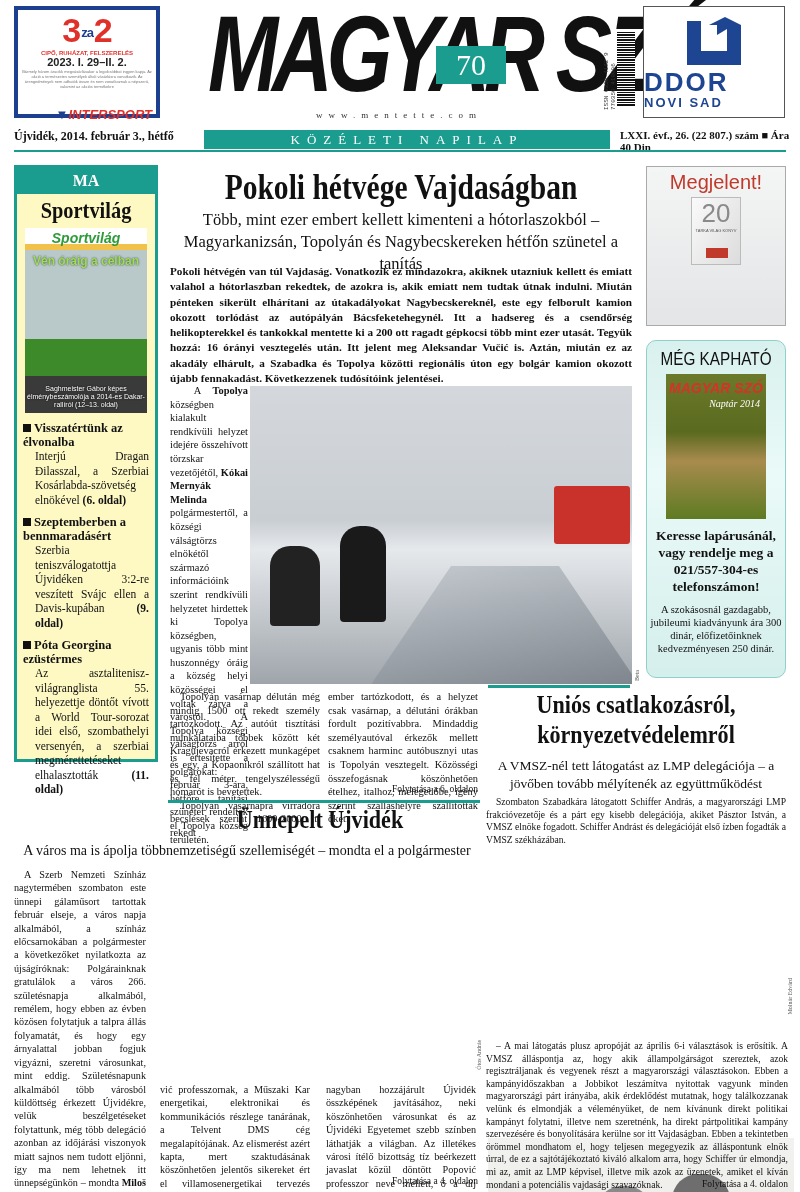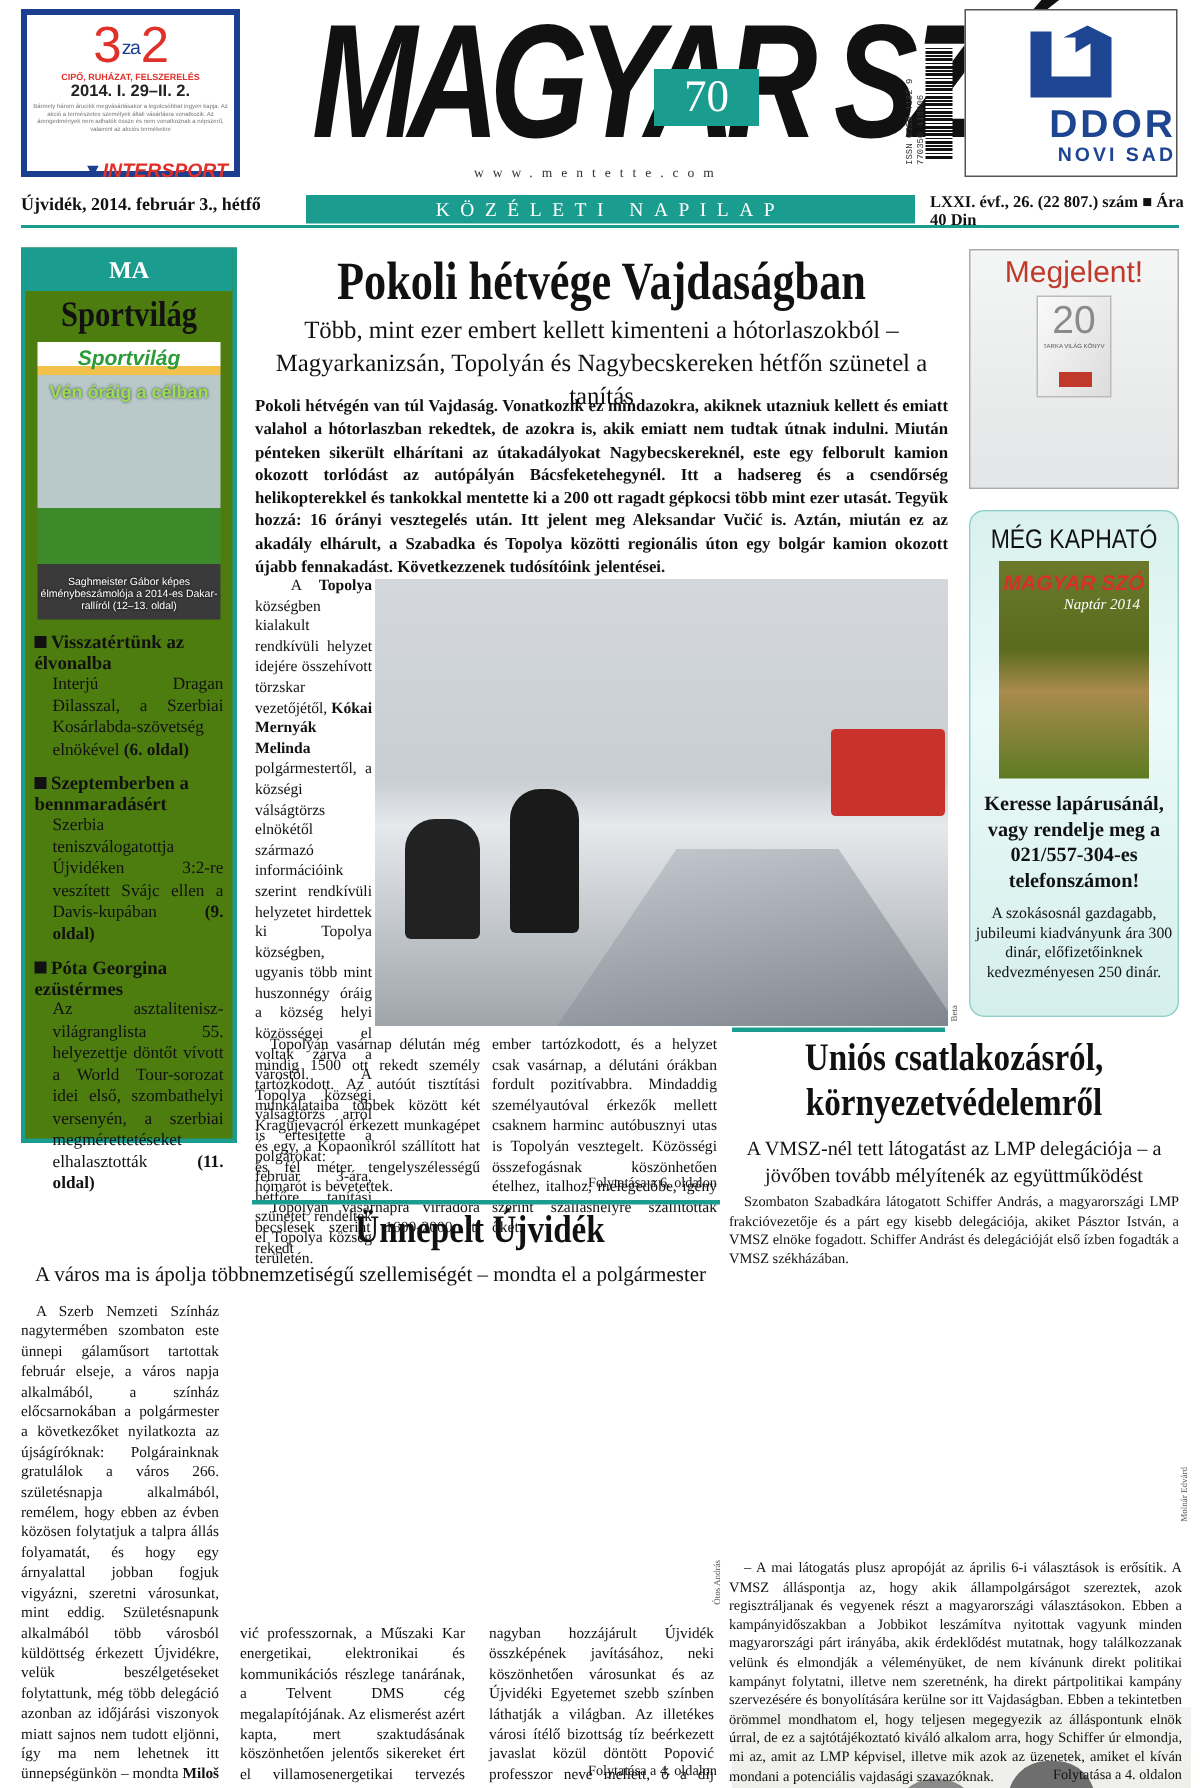--- a/index.html
+++ b/index.html
@@ -1,42 +1,42 @@
 <!DOCTYPE html>
 <html><head>
 <meta charset="utf-8">
 <style>
 *{box-sizing:border-box;margin:0;padding:0}
 body{width:800px;height:1192px;background:#fff;font-family:"Liberation Serif","DejaVu Serif",serif;color:#111;position:relative;overflow:hidden}
 .abs{position:absolute}
 
 #ad-left{left:14px;top:6px;width:146px;height:112px;border:4px solid #1d3f8f;background:#fff;text-align:center;padding:3px 4px}
-#ad-left .big{font-family:"Liberation Sans",sans-serif;font-weight:400;font-size:34px;color:#e0302a;line-height:34px;letter-spacing:-1px}
+#ad-left .big{font-family:"Liberation Sans",sans-serif;font-weight:700;font-size:34px;color:#e0302a;line-height:34px;letter-spacing:-1px}
 #ad-left .big small{font-size:13px;color:#1d3f8f;vertical-align:middle;margin:0 1px}
 #ad-left .sub{font-family:"Liberation Sans",sans-serif;font-size:6px;color:#e0302a;font-weight:bold}
 #ad-left .dates{font-family:"Liberation Sans",sans-serif;font-size:11px;font-weight:bold;color:#222}
 #ad-left .fine{font-family:"Liberation Sans",sans-serif;font-size:4px;color:#777;line-height:5px;margin-top:1px}
 #ad-left .brand{font-family:"Liberation Sans",sans-serif;font-size:13px;font-weight:900;color:#e0302a;font-style:italic;text-align:right;margin-top:18px}
 #ad-left .brand span{color:#1d3f8f}
 #logo{left:200px;top:0;width:420px;height:120px}
 #logo .word{position:absolute;top:-6px;left:8px;font-family:"Liberation Sans",sans-serif;font-weight:900;font-style:italic;font-size:108px;letter-spacing:-8px;transform:scaleX(0.78);transform-origin:left top;color:#111;line-height:120px;white-space:nowrap}
 #logo .badge{position:absolute;left:236px;top:46px;width:70px;height:38px;background:#1a9c8f;color:#fff;font-size:30px;font-family:"Liberation Serif",serif;text-align:center;line-height:38px}
 #logo .url{position:absolute;left:116px;top:110px;font-size:9px;letter-spacing:6px;color:#333}
 #barcode{left:617px;top:32px;width:18px;height:74px;background:repeating-linear-gradient(180deg,#111 0 1px,#fff 1px 2px,#111 2px 4px,#fff 4px 5px)}
 #barcode-text{left:603px;top:30px;font-size:6px;font-family:"Liberation Mono",monospace;writing-mode:vertical-rl;transform:rotate(180deg);color:#333;height:80px}
-#ad-right{left:643px;top:6px;width:142px;height:112px;border:1px solid #555;text-align:right;background:#fff}
+#ad-right{left:643px;top:6px;width:142px;height:112px;border:1px solid #555;text-align:left;background:#fff}
 #ad-right .mark{width:70px;height:52px;margin:8px auto 2px;position:relative}
 #ad-right .ddor{font-family:"Liberation Sans",sans-serif;font-weight:900;font-size:26px;color:#1d4591;line-height:26px;letter-spacing:2px}
 #ad-right .ns{font-family:"Liberation Sans",sans-serif;font-weight:900;font-size:13px;color:#1d4591;letter-spacing:2px}
 #dateline{left:14px;top:129px;font-size:12px;font-weight:bold}
 #tagline{left:204px;top:130px;width:406px;height:19px;background:#1a9c8f;color:#fff;font-size:13px;letter-spacing:7px;text-align:center;line-height:19px}
 #issue{left:620px;top:129px;font-size:11px;font-weight:bold}
 #rule-top{left:14px;top:150px;width:772px;height:2px;background:#1a9c8f}
 
-#sidebar{left:14px;top:165px;width:144px;height:597px;border:3px solid #1a9c8f;background:#4d7c0f}
+#sidebar{left:14px;top:165px;width:144px;height:597px;border:3px solid #1a9c8f;background:#fef9c3}
 #sidebar .ma{height:26px;background:#1a9c8f;color:#fff;font-weight:bold;font-size:16px;text-align:center;line-height:26px}
 #sidebar .sv{font-size:24px;text-align:center;font-weight:bold;line-height:32px;transform:scaleX(.85)}
 #sv-cover{margin:2px 8px;height:185px;background:linear-gradient(180deg,#fff 0 16px,#f2c14a 16px 22px,#b9c8c9 22px 60%,#3d8a2b 60% 80%,#3a3a3a 80%);position:relative;overflow:hidden}
 #sv-cover .mast{position:absolute;top:2px;left:0;right:0;text-align:center;font-family:"Liberation Sans",sans-serif;font-weight:900;font-style:italic;color:#2e9b3b;font-size:14px}
 #sv-cover .hl{position:absolute;top:26px;left:0;right:0;text-align:center;font-family:"Liberation Sans",sans-serif;font-weight:900;font-size:12px;color:#9de04f;text-shadow:0 0 2px #335}
 #sv-cover .cap{position:absolute;bottom:4px;left:0;right:0;text-align:center;color:#fff;font-family:"Liberation Sans",sans-serif;font-size:7px;line-height:8px;text-shadow:0 0 2px #000}
 .sb-item{padding:0 6px 0 6px;margin-top:8px}
 .sb-item h4{font-size:12.5px;font-weight:bold;line-height:14px}
 .sb-item h4 .sq{display:inline-block;width:8px;height:8px;background:#111;margin-right:3px}
 .sb-item p{font-size:11.5px;line-height:14.5px;padding-left:12px;text-align:justify}
@@ -92,21 +92,21 @@
 #nv-col2{left:160px;top:1083px;width:150px;font-size:10.2px;line-height:13.4px;text-align:justify}
 #nv-col3{left:326px;top:1083px;width:150px;font-size:10.2px;line-height:13.4px;text-align:justify}
 #nv-cont{left:360px;top:1176px;width:118px;text-align:right;font-size:9.5px}
 </style>
 </head>
 <body>
 
 <div id="ad-left" class="abs">
   <div class="big"><span>3</span><small>za</small><span>2</span></div>
   <div class="sub">CIPŐ, RUHÁZAT, FELSZERELÉS</div>
-  <div class="dates">2014. I. 29–II. 2.</div>
+  <div class="dates">2023. I. 29–II. 2.</div>
   <div class="fine">Bármely három árucikk megvásárlásakor a legolcsóbbat ingyen kapja. Az akció a természetes személyek általi vásárlásra vonatkozik. Az árengedmények nem adhatók össze és nem vonatkoznak a népszerű, valamint az akciós termékekre</div>
   <div class="brand"><span>▼</span><b>INTERSPORT</b></div>
 </div>
 
 <div id="logo" class="abs">
   <div class="word">MAGYAR SZÓ</div>
   <div class="badge">70</div>
   <div class="url">www.mentette.com</div>
 </div>
 

